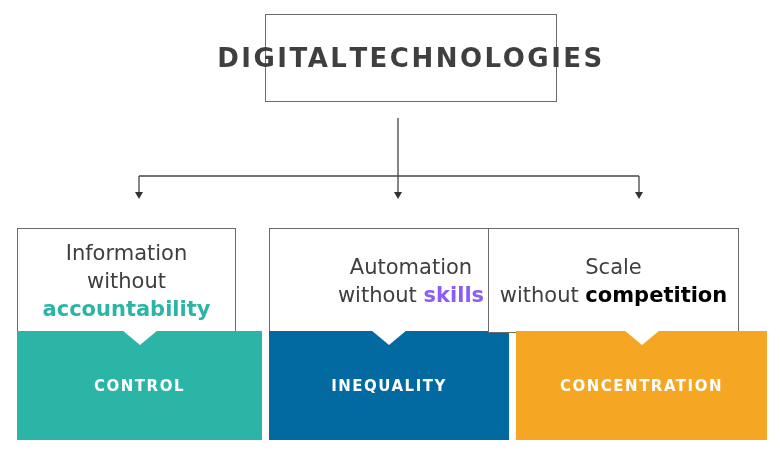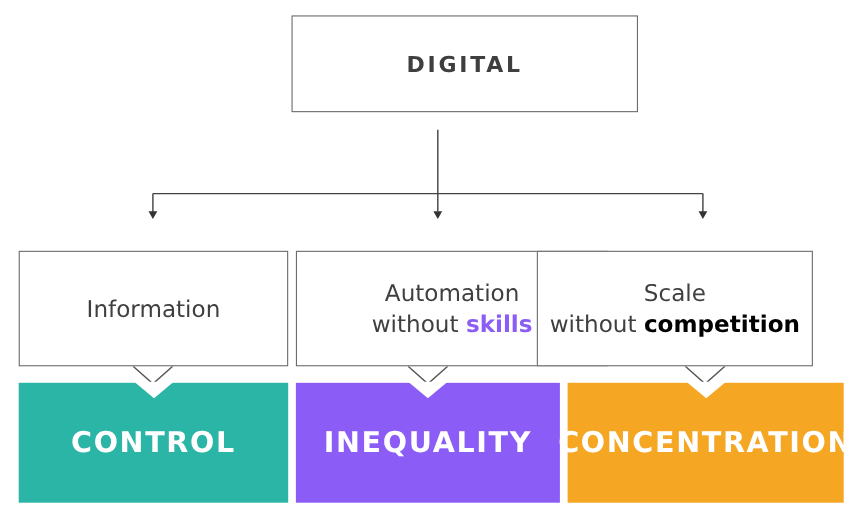--- a/index.html
+++ b/index.html
@@ -1,28 +1,29 @@
 <!DOCTYPE html>
 <html><head>
 <meta charset="utf-8">
 <style>
   html,body{margin:0;padding:0;background:#ffffff;}
   body{width:780px;height:474px;position:relative;overflow:hidden;font-family:"DejaVu Sans","Liberation Sans",sans-serif;}
-  .top-box{position:absolute;left:265px;top:14px;width:315px;height:88px;border:1.5px solid #6b6b6b;box-sizing:border-box;display:flex;flex-direction:row;align-items:center;justify-content:center;color:#3f3f3f;font-weight:bold;font-size:20px;letter-spacing:2.5px;line-height:29px;}
+  .top-box{position:absolute;left:265px;top:14px;width:292px;height:88px;border:1.5px solid #6b6b6b;box-sizing:border-box;display:flex;flex-direction:row;align-items:center;justify-content:center;color:#3f3f3f;font-weight:bold;font-size:26px;letter-spacing:2.5px;line-height:29px;}
   svg.connectors{position:absolute;left:0;top:0;}
   .callout{position:absolute;top:228px;height:105px;border:1.5px solid #6b6b6b;box-sizing:border-box;background:#fff;display:flex;flex-direction:column;align-items:center;justify-content:center;font-size:21px;color:#3f3f3f;line-height:28px;text-align:center;}
   .callout .hl{font-weight:bold;}
-  .result{position:absolute;top:348px;height:109px;display:flex;align-items:center;justify-content:center;color:#ffffff;font-weight:bold;font-size:26px;letter-spacing:1.5px;}
+  .result{position:absolute;top:331px;height:109px;display:flex;align-items:center;justify-content:center;color:#ffffff;font-weight:bold;font-size:15px;letter-spacing:1.5px;}
   .notch{position:absolute;top:-1px;left:50%;width:0;height:0;margin-left:-18px;border-left:18px solid transparent;border-right:18px solid transparent;border-top:15px solid #ffffff;}
 </style>
 </head>
 <body>
 
 <div class="top-box">
   <span>DIGITAL</span>
+  <span>TECHNOLOGIES</span>
 </div>
 
 <svg class="connectors" width="780" height="474">
   <g stroke="#444" stroke-width="1.3" fill="none">
     <line x1="398" y1="118" x2="398" y2="192"></line>
     <line x1="139" y1="176" x2="639" y2="176"></line>
     <line x1="139" y1="176" x2="139" y2="193"></line>
     <line x1="639" y1="176" x2="639" y2="193"></line>
   </g>
   <g fill="#333">
@@ -30,33 +31,34 @@
     <polygon points="394,192 402,192 398,199"></polygon>
     <polygon points="635,192 643,192 639,199"></polygon>
   </g>
   <g stroke="#555" stroke-width="1.3" fill="#fff">
     <polyline points="121,333 139,349 157,333"></polyline>
     <polyline points="371,333 389,349 407,333"></polyline>
     <polyline points="623,333 641,349 659,333"></polyline>
   </g>
 </svg>
 
-<div class="callout" style="left:17px;width:245px;">
+<div class="callout" style="left:17px;width:219px;">
   <span>Information</span>
+  <span><span>without </span><span class="hl" style="color:#2bb5a6;">accountability</span></span>
 </div>
 <div class="result" style="left:17px;width:245px;background:#2bb5a6;">
   <div class="notch"></div>
   <span>CONTROL</span>
 </div>
 
 <div class="callout" style="left:269px;width:284px;">
   <span>Automation</span>
   <span><span>without </span><span class="hl" style="color:#8b5cf6;">skills</span></span>
 </div>
-<div class="result" style="left:269px;width:240px;background:#8b5cf6;">
+<div class="result" style="left:269px;width:240px;background:#0369a1;">
   <div class="notch"></div>
   <span>INEQUALITY</span>
 </div>
 
 <div class="callout" style="left:488px;width:251px;">
   <span>Scale</span>
   <span><span>without </span><span class="hl" style="color:#000000;">competition</span></span>
 </div>
 <div class="result" style="left:516px;width:251px;background:#f5a623;align-items:center;">
   <div class="notch"></div>

